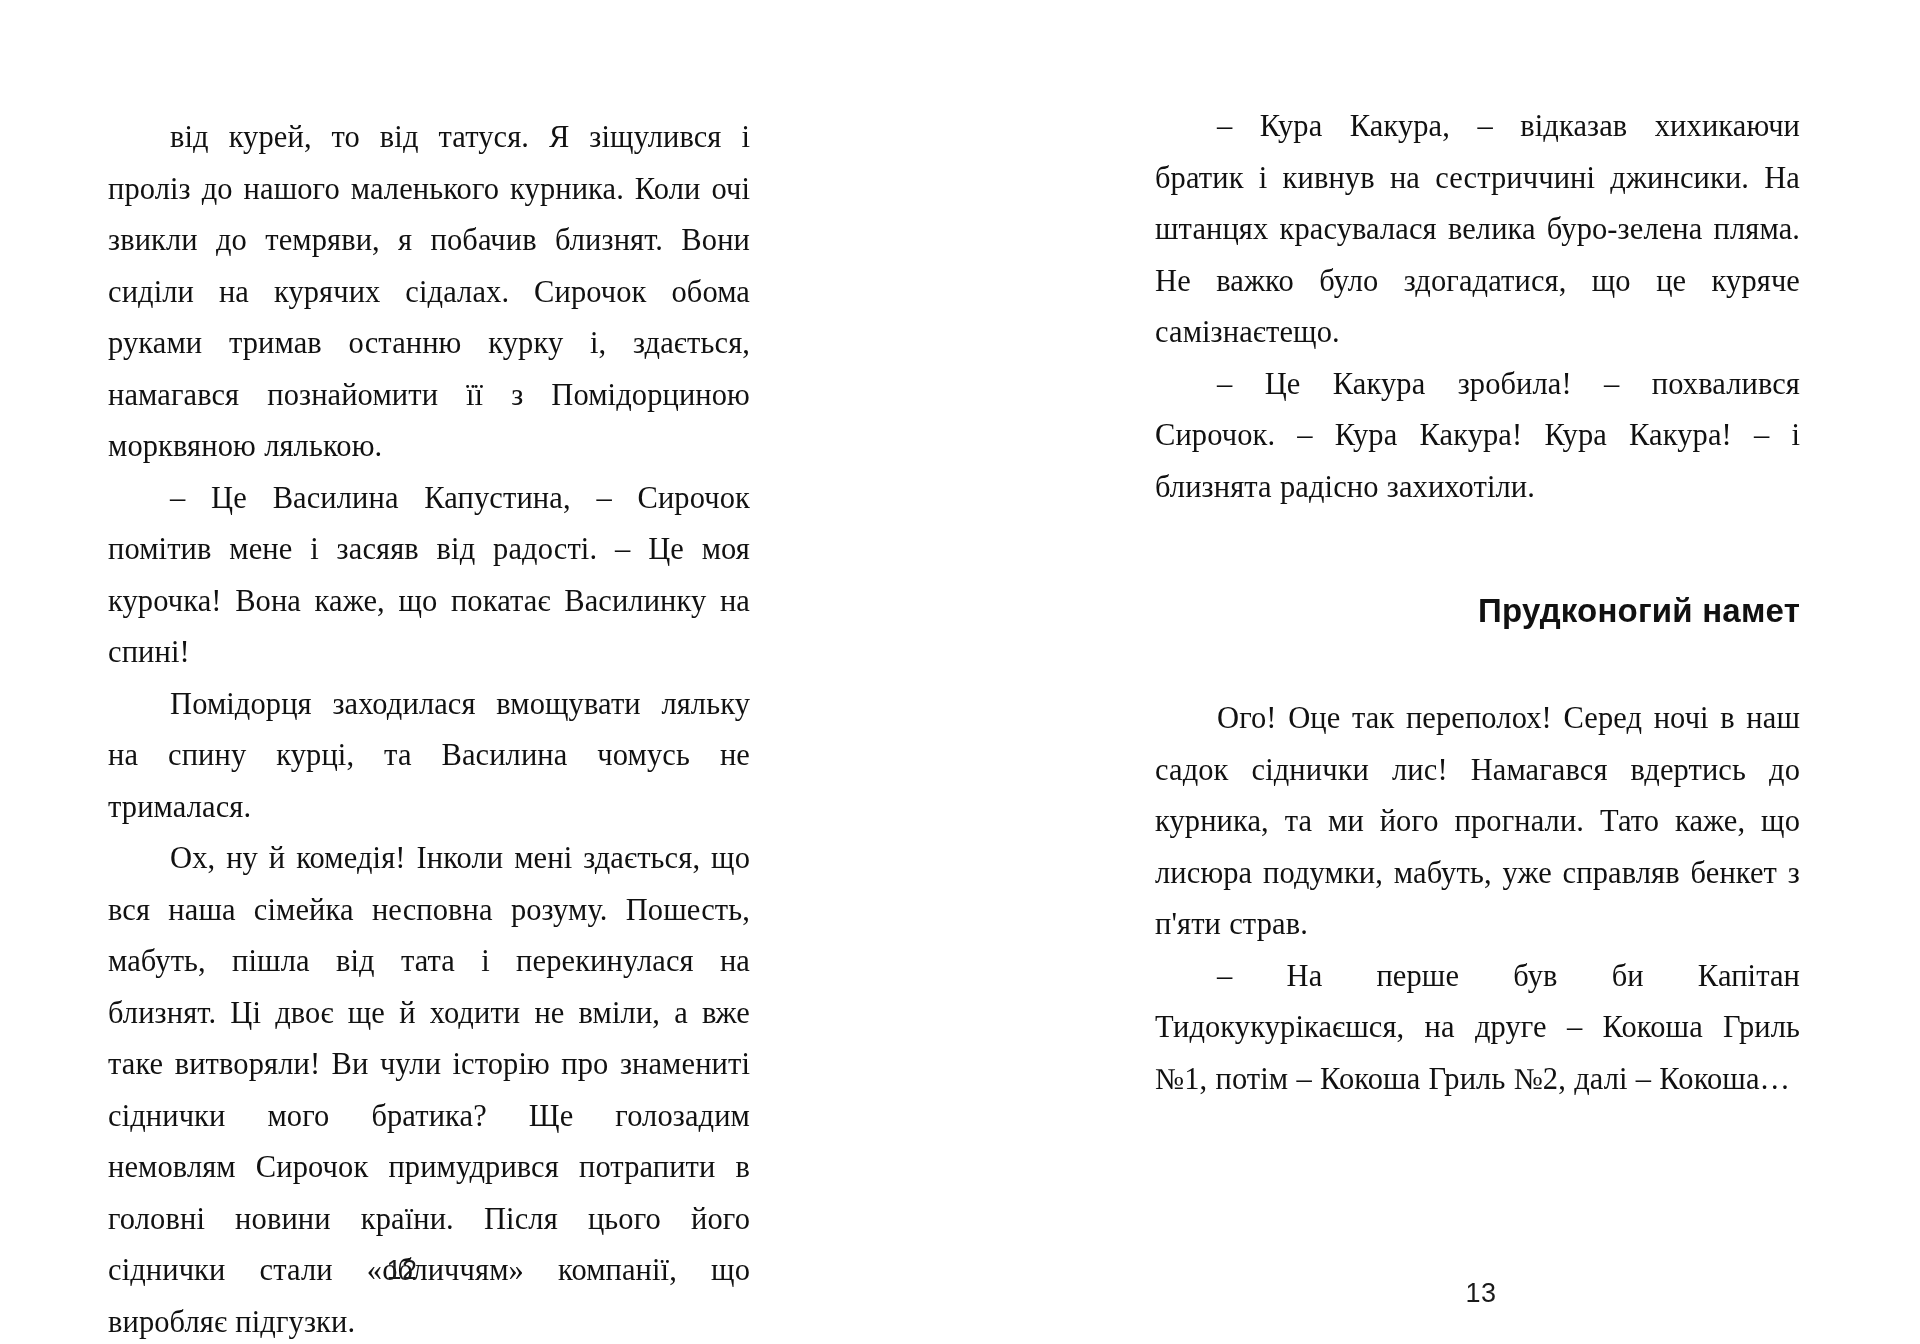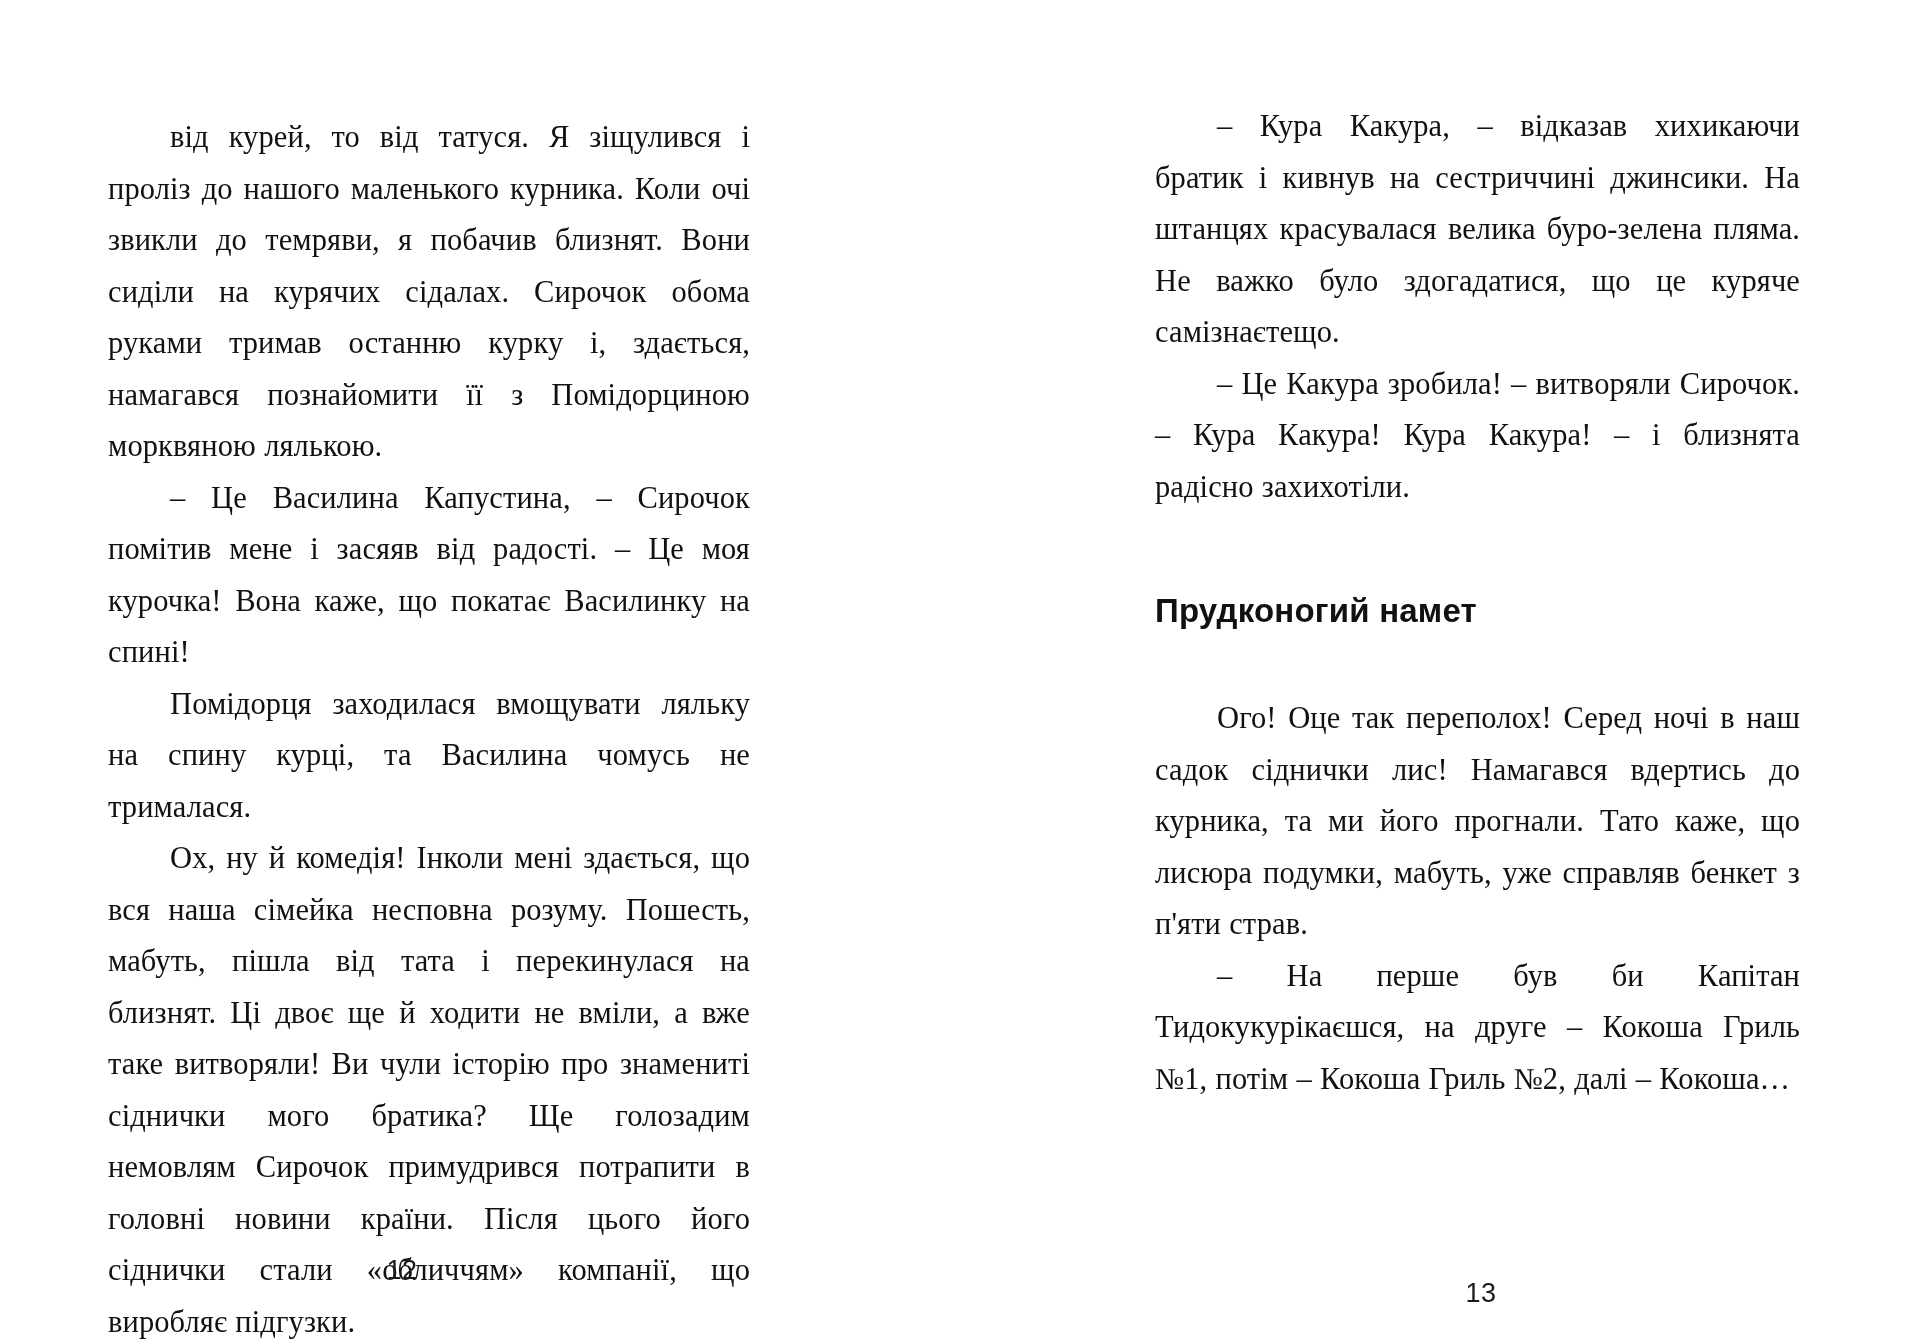--- a/index.html
+++ b/index.html
@@ -44,21 +44,21 @@
     word-spacing: 0.5px;
     -webkit-hyphens: none;
     hyphens: none;
   }
   h2.section-heading {
     font-family: "Liberation Sans", "DejaVu Sans", sans-serif;
     font-weight: bold;
     font-size: 33px;
     line-height: 44px;
     margin: 0;
-    text-align: left;
+    text-align: right;
     letter-spacing: 0.2px;
   }
   .heading-gap-top { height: 76px; }
   .heading-gap-bottom { height: 60px; }
 
   .folio {
     position: absolute;
     bottom: 59px;
     font-family: "Liberation Sans", "DejaVu Sans", sans-serif;
     font-size: 27px;
@@ -81,21 +81,21 @@
       <p class="para">Помідорця заходилася вмощувати ляльку на спину курці, та Василина чомусь не трималася.</p>
       <p class="para">Ох, ну й комедія! Інколи мені здається, що вся наша сімейка несповна розуму. Пошесть, мабуть, пішла від тата і перекинулася на близнят. Ці двоє ще й ходити не вміли, а вже таке витворяли! Ви чули історію про знамениті сіднички мого братика? Ще голозадим немовлям Сирочок примудрився потрапити в головні новини країни. Після цього його сіднички стали «обличчям» компанії, що виробляє підгузки.</p>
       <p class="para">– Як твою курочку звати? – спитав я Сирочка.</p>
     </div>
     <div class="folio folio-left">12</div>
   </div>
 
   <div class="page page-right">
     <div class="textblock">
       <p class="para">– Кура Какура, – відказав хихикаючи братик і кивнув на сестриччині джинсики. На штанцях красувалася велика буро-зелена пляма. Не важко було здогадатися, що це куряче самізнаєтещо.</p>
-      <p class="para">– Це Какура зробила! – витворяли Сирочок. – Кура Какура! Кура Какура! – і близнята радісно захихотіли.</p>
+      <p class="para">– Це Какура зробила! – похвалився Сирочок. – Кура Какура! Кура Какура! – і близнята радісно захихотіли.</p>
 
       <div class="heading-gap-top"></div>
       <h2 class="section-heading">Прудконогий намет</h2>
       <div class="heading-gap-bottom"></div>
 
       <p class="para">Ого! Оце так переполох! Серед ночі в наш садок сіднички лис! Намагався вдертись до курника, та ми його прогнали. Тато каже, що лисюра подумки, мабуть, уже справляв бенкет з п'яти страв.</p>
       <p class="para">– На перше був би Капітан Тидокукурікаєшся, на друге – Кокоша Гриль №1, потім – Кокоша Гриль №2, далі – Кокоша…</p>
     </div>
     <div class="folio folio-right">13</div>
   </div>

